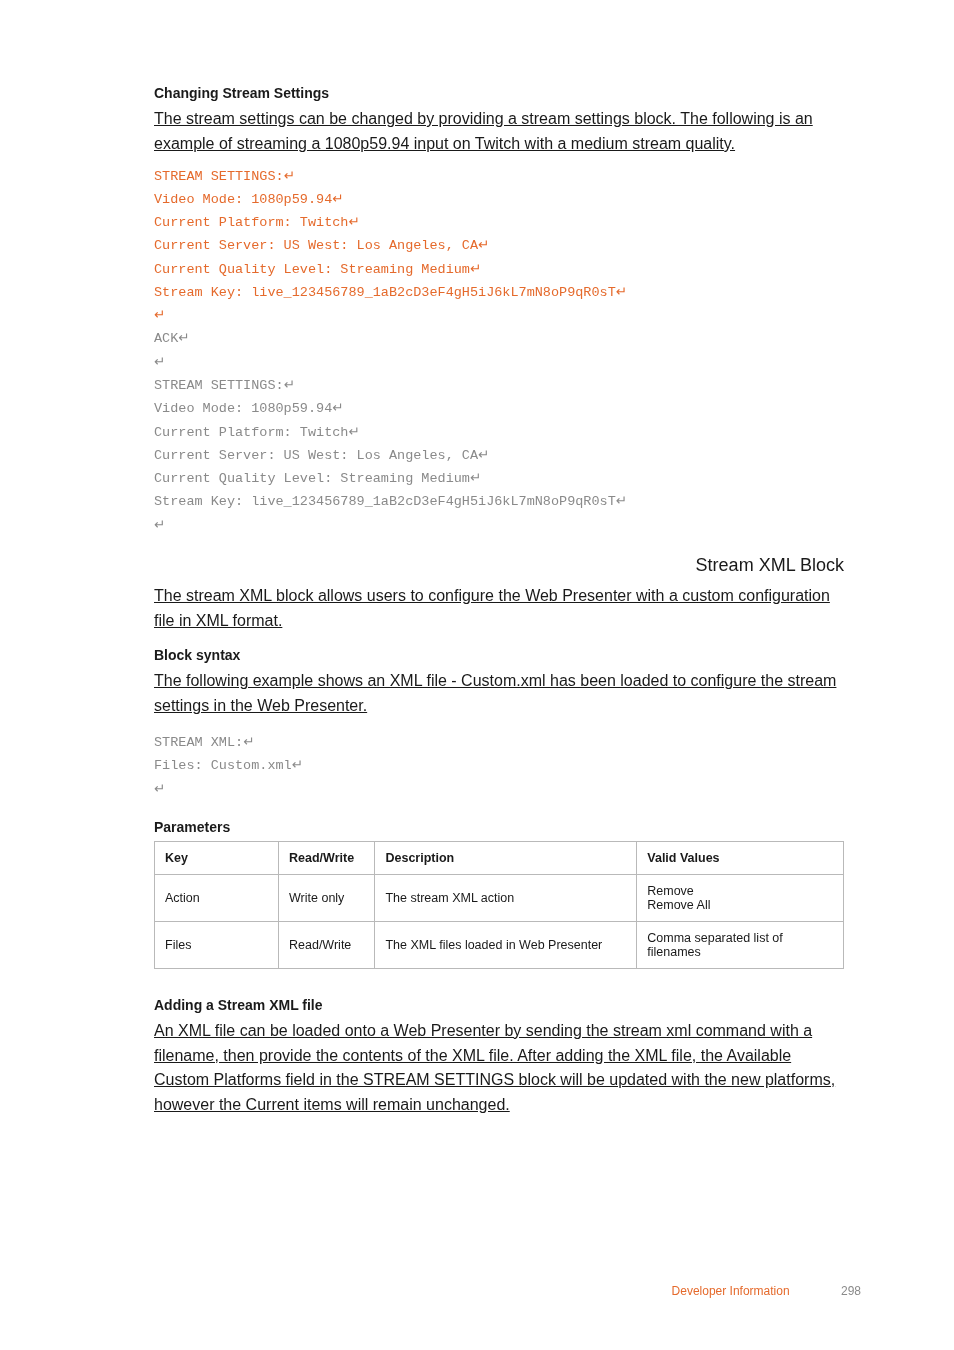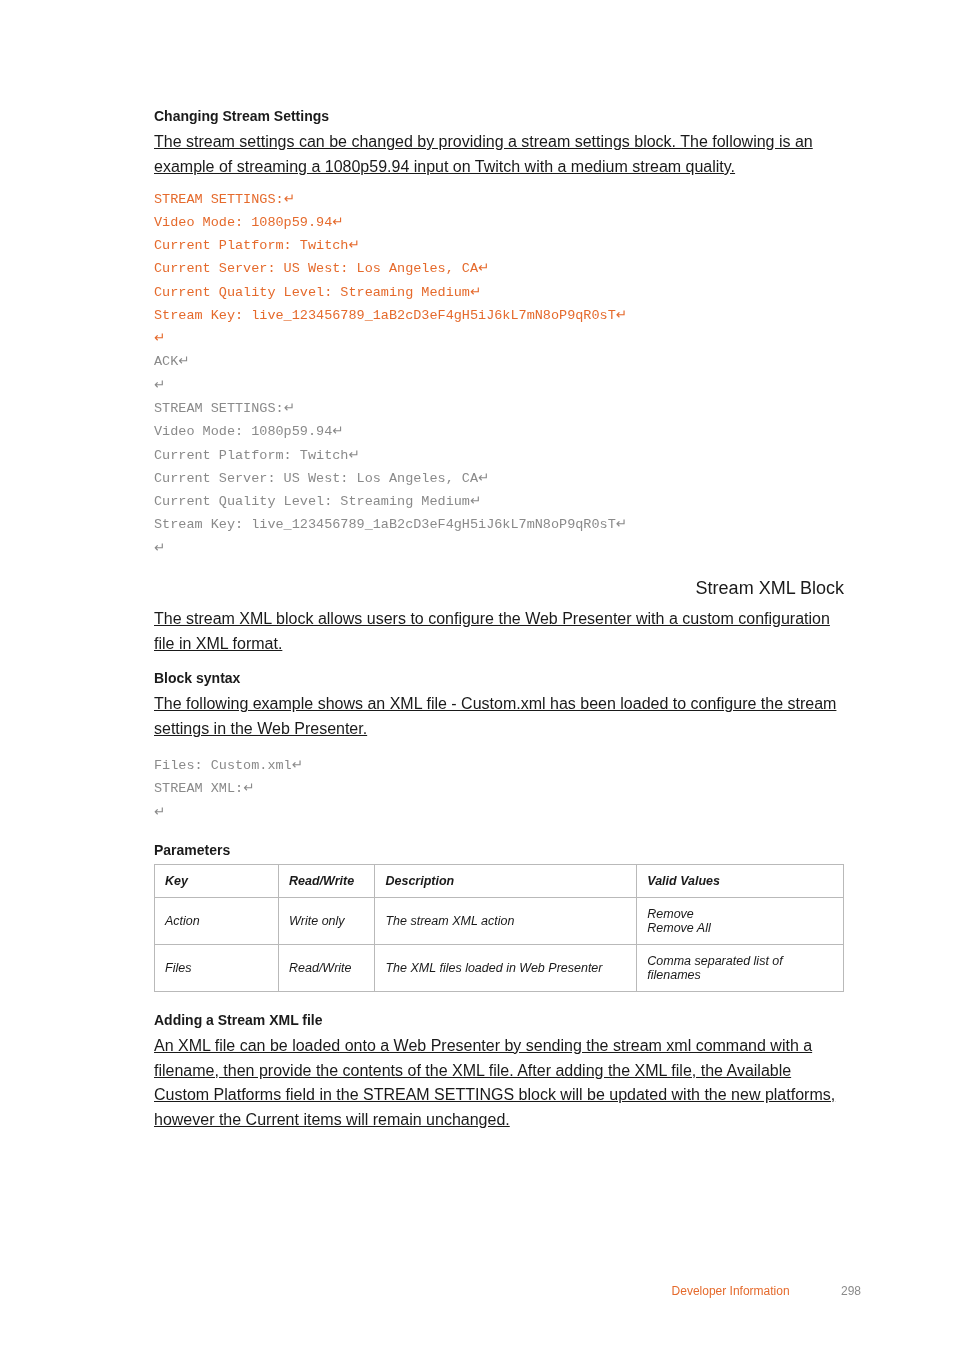--- a/index.html
+++ b/index.html
@@ -8,21 +8,21 @@
     box-sizing: border-box;
   }
   html, body {
     width: 954px;
     height: 1350px;
     background: #ffffff;
     font-family: "Helvetica Neue", Helvetica, Arial, sans-serif;
     color: #1a1a1a;
   }
   .page {
-    padding: 108px 110px 40px 154px;
+    padding: 85px 110px 40px 154px;
     height: 100%;
     position: relative;
   }
   .heading-bold {
     font-size: 14px;
     font-weight: 700;
     color: #1a1a1a;
     margin-bottom: 6px;
   }
   .body-text {
@@ -52,23 +52,22 @@
     font-weight: 400;
     color: #1a1a1a;
     margin-top: 18px;
     margin-bottom: 8px;
     text-align: right;
   }
   table.params {
     border-collapse: collapse;
     width: 100%;
     margin-top: 6px;
-    margin-bottom: 20px;
+    margin-bottom: 28px;
     font-size: 12.5px;
-    font-style: italic;
   }
   table.params th, table.params td {
     border: 1px solid #b9b9b9;
     padding: 9px 10px;
     text-align: left;
     vertical-align: middle;
     font-weight: 400;
   }
   table.params th {
     font-weight: 700;
@@ -101,21 +100,21 @@
   <div class="body-text">The stream settings can be changed by providing a stream settings block. The following is an example of streaming a 1080p59.94 input on Twitch with a medium stream quality.</div>
 
   <div class="code-block" id="code1"><div><span class="code-orange">STREAM SETTINGS:</span><span class="return-symbol code-orange">↵</span></div><div><span class="code-orange">Video Mode: 1080p59.94</span><span class="return-symbol code-orange">↵</span></div><div><span class="code-orange">Current Platform: Twitch</span><span class="return-symbol code-orange">↵</span></div><div><span class="code-orange">Current Server: US West: Los Angeles, CA</span><span class="return-symbol code-orange">↵</span></div><div><span class="code-orange">Current Quality Level: Streaming Medium</span><span class="return-symbol code-orange">↵</span></div><div><span class="code-orange">Stream Key: live_123456789_1aB2cD3eF4gH5iJ6kL7mN8oP9qR0sT</span><span class="return-symbol code-orange">↵</span></div><div><span class="code-orange"></span><span class="return-symbol code-orange">↵</span></div><div><span class="code-gray">ACK</span><span class="return-symbol code-gray">↵</span></div><div><span class="code-gray"></span><span class="return-symbol code-gray">↵</span></div><div><span class="code-gray">STREAM SETTINGS:</span><span class="return-symbol code-gray">↵</span></div><div><span class="code-gray">Video Mode: 1080p59.94</span><span class="return-symbol code-gray">↵</span></div><div><span class="code-gray">Current Platform: Twitch</span><span class="return-symbol code-gray">↵</span></div><div><span class="code-gray">Current Server: US West: Los Angeles, CA</span><span class="return-symbol code-gray">↵</span></div><div><span class="code-gray">Current Quality Level: Streaming Medium</span><span class="return-symbol code-gray">↵</span></div><div><span class="code-gray">Stream Key: live_123456789_1aB2cD3eF4gH5iJ6kL7mN8oP9qR0sT</span><span class="return-symbol code-gray">↵</span></div><div><span class="code-gray"></span><span class="return-symbol code-gray">↵</span></div></div>
 
   <div class="section-heading">Stream XML Block</div>
   <div class="body-text">The stream XML block allows users to configure the Web Presenter with a custom configuration file in XML format.</div>
 
   <div class="heading-bold" style="margin-top:14px;">Block syntax</div>
   <div class="body-text">The following example shows an XML file - Custom.xml has been loaded to configure the stream settings in the Web Presenter.</div>
 
-  <div class="code-block code-gray" id="code2"><div><span>Files: Custom.xml</span><span class="return-symbol">↵</span></div><div><span>STREAM XML:</span><span class="return-symbol">↵</span></div><div><span></span><span class="return-symbol">↵</span></div></div>
+  <div class="code-block code-gray" id="code2"><div><span>STREAM XML:</span><span class="return-symbol">↵</span></div><div><span>Files: Custom.xml</span><span class="return-symbol">↵</span></div><div><span></span><span class="return-symbol">↵</span></div></div>
 
   <div class="heading-bold" style="margin-top:10px;">Parameters</div>
 
   <table class="params">
     <thead>
       <tr>
         <th class="col-key">Key</th>
         <th class="col-rw">Read/Write</th>
         <th class="col-desc">Description</th>
         <th class="col-valid">Valid Values</th>

